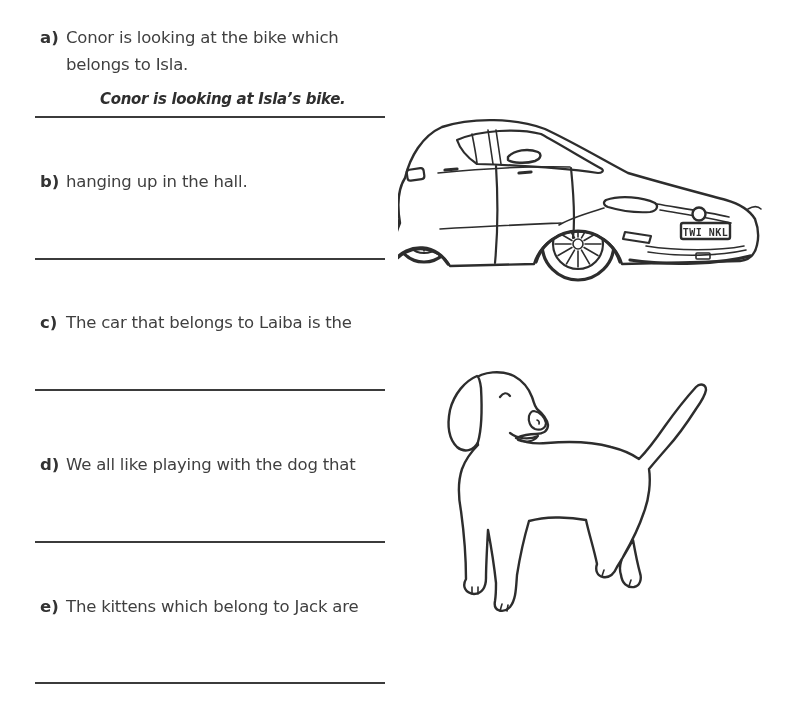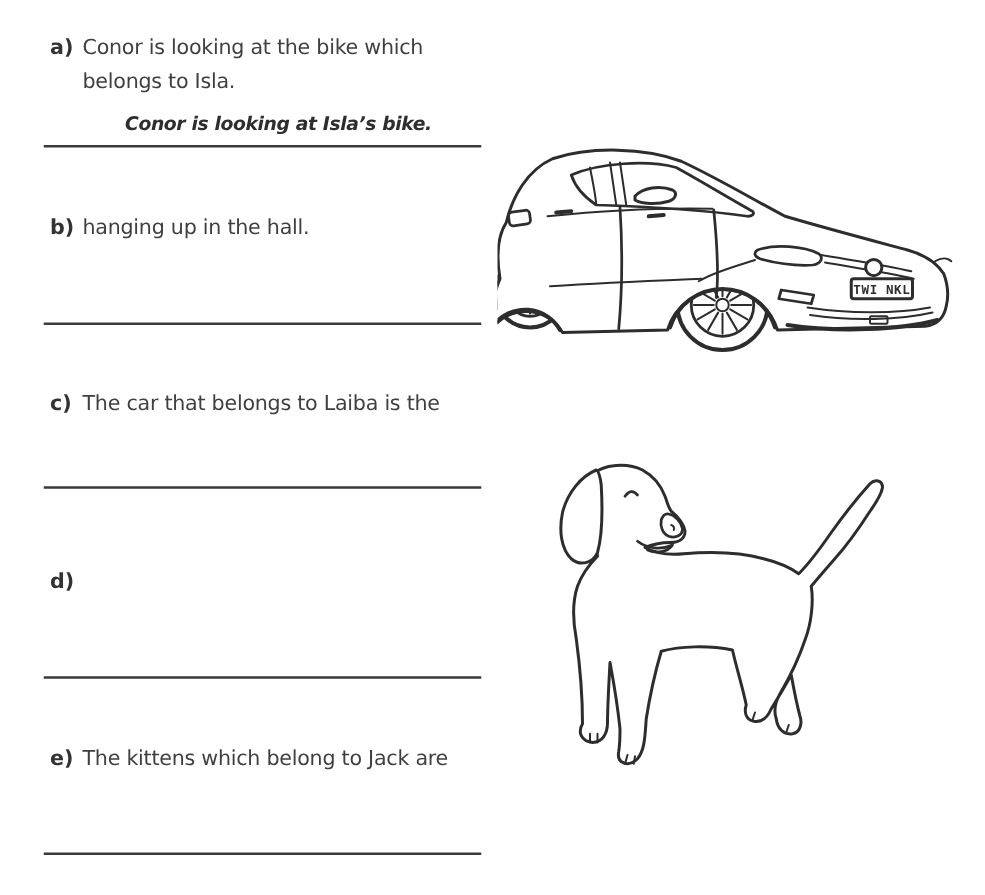--- a/index.html
+++ b/index.html
@@ -50,20 +50,21 @@
     <span class="q-label">c)</span>
     <span class="q-text">
       <span class="q-line">The car that belongs to Laiba is the</span>
     </span>
   </div>
   <div class="answer-line" style="top:389px"></div>
 
   <div class="q" style="top:451px">
     <span class="q-label">d)</span>
     <span class="q-text">
+      <span class="q-line">We all like playing with the dog that</span>
     </span>
   </div>
   <div class="answer-line" style="top:541px"></div>
 
   <div class="q" style="top:593px">
     <span class="q-label">e)</span>
     <span class="q-text">
       <span class="q-line">The kittens which belong to Jack are</span>
     </span>
   </div>

